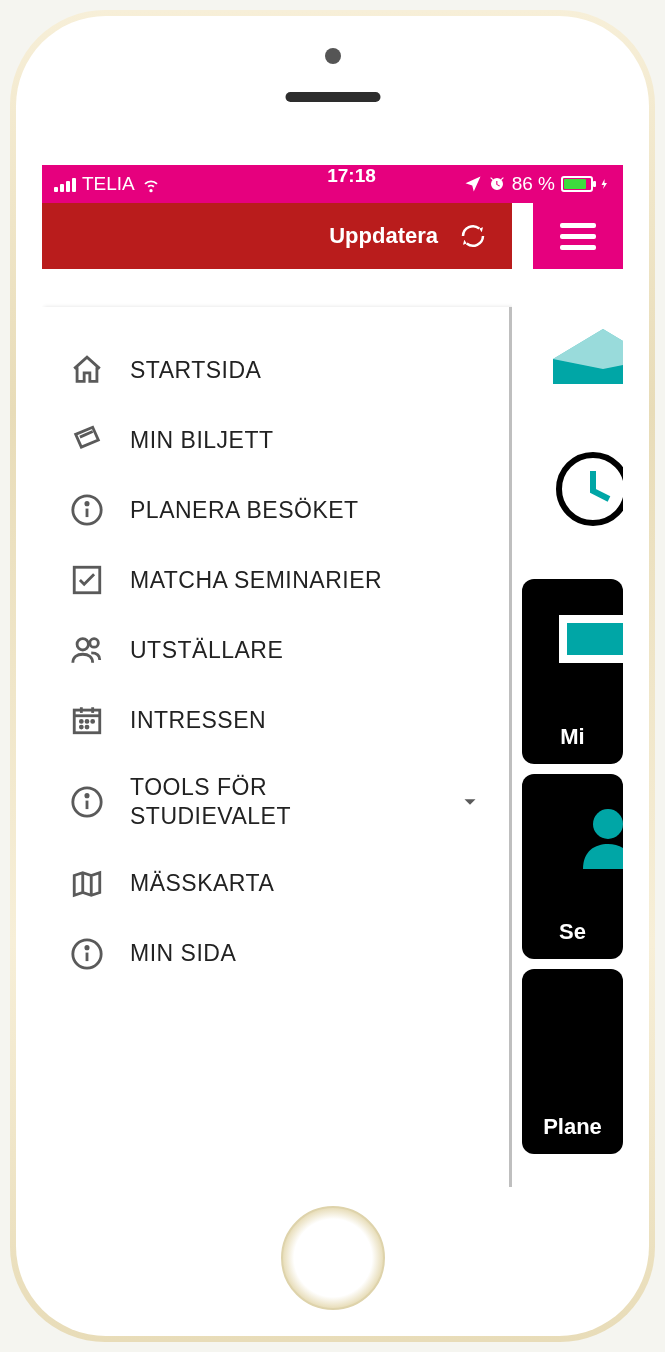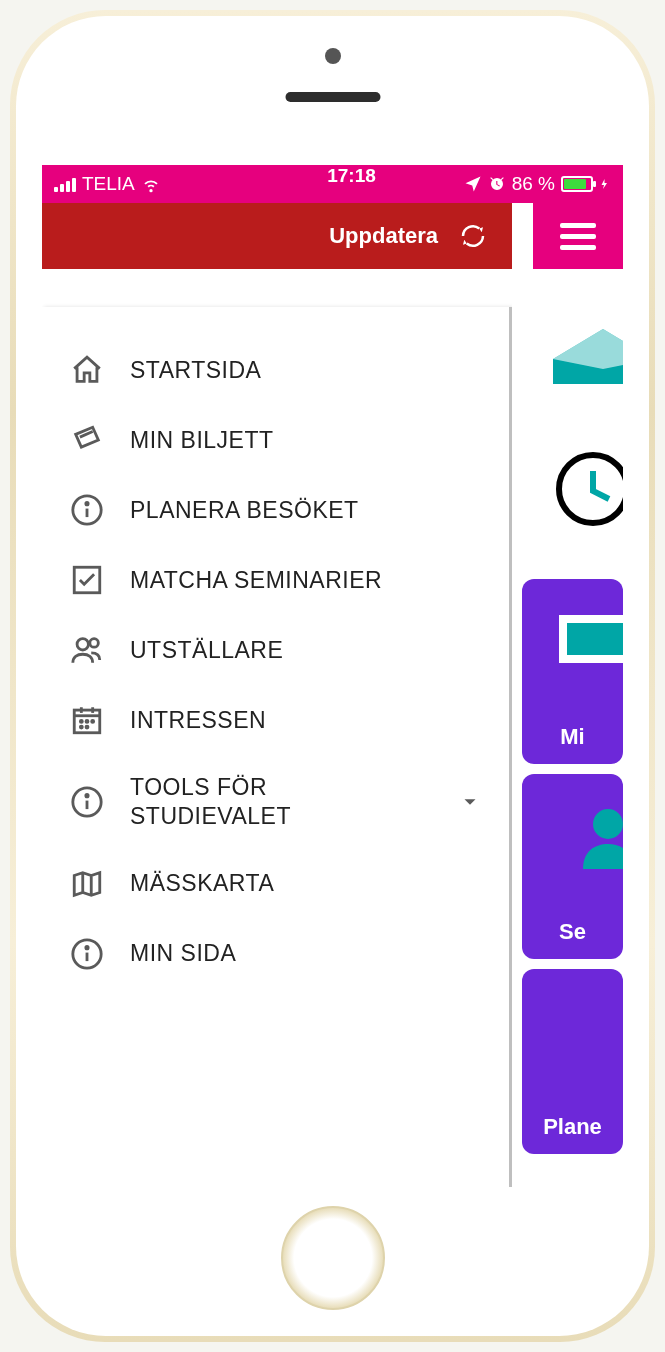--- a/index.html
+++ b/index.html
@@ -84,21 +84,21 @@
     .chev { width:22px; height:22px;}
     .chev svg{ width:100%; height:100%; fill:#5a5a5a;}
 
     
     .peek {
       position:absolute; top:104px; right:0; left:470px; bottom:0; background:#fff;
     }
     .peek-top { height:300px; background:#fff; position:relative;}
     .peek-building{ position:absolute; top:40px; right:-40px; width:120px; height:80px;}
     .peek-clock{ position:absolute; top:180px; right:-10px; width:80px; height:80px;}
-    .card { background:#6d28d9; color:#fff; border-radius:12px; margin:10px 0 10px 10px; height:185px; position:relative;}
+    .card { background:#000000; color:#fff; border-radius:12px; margin:10px 0 10px 10px; height:185px; position:relative;}
     .card-ic{ position:absolute; top:25px; right:-30px; width:100px; height:80px;}
     .card-lbl{ position:absolute; bottom:14px; left:0; right:0; text-align:center; font-size:22px; font-weight:600;}
 
   </style>
 </head>
 <body>
 
 <div class="phone">
   <div class="phone-inner">
     <div class="bezel">

